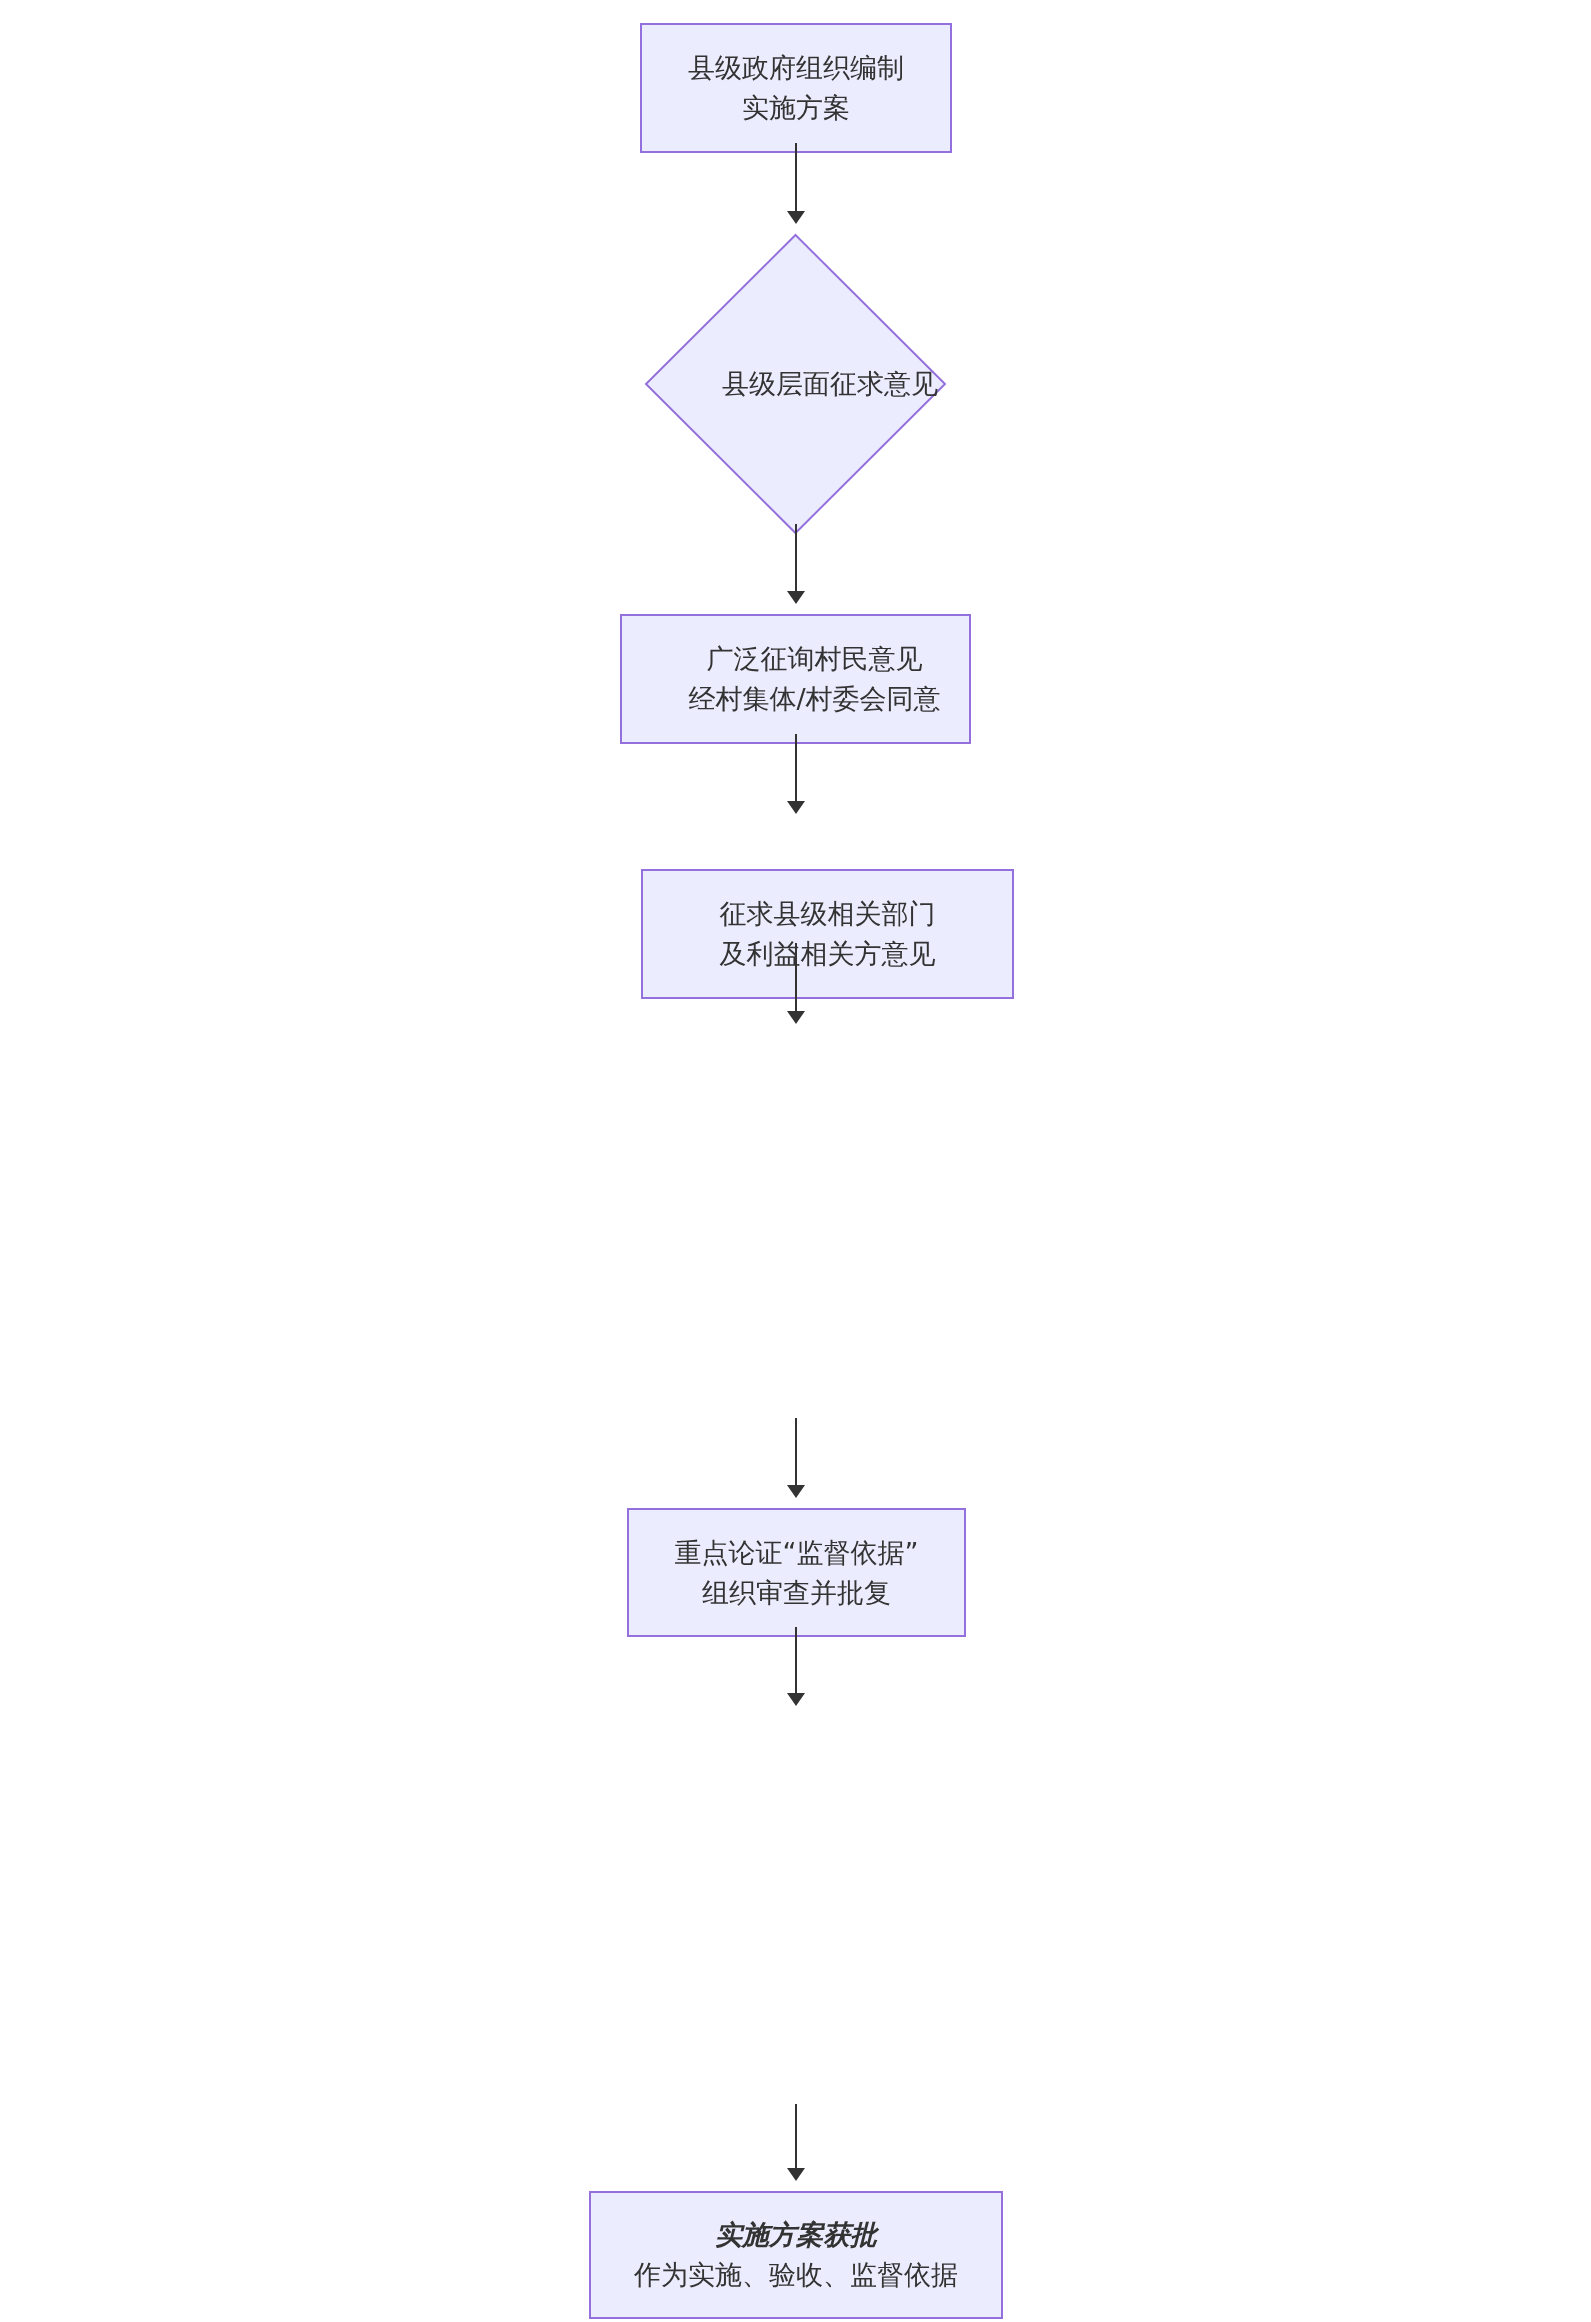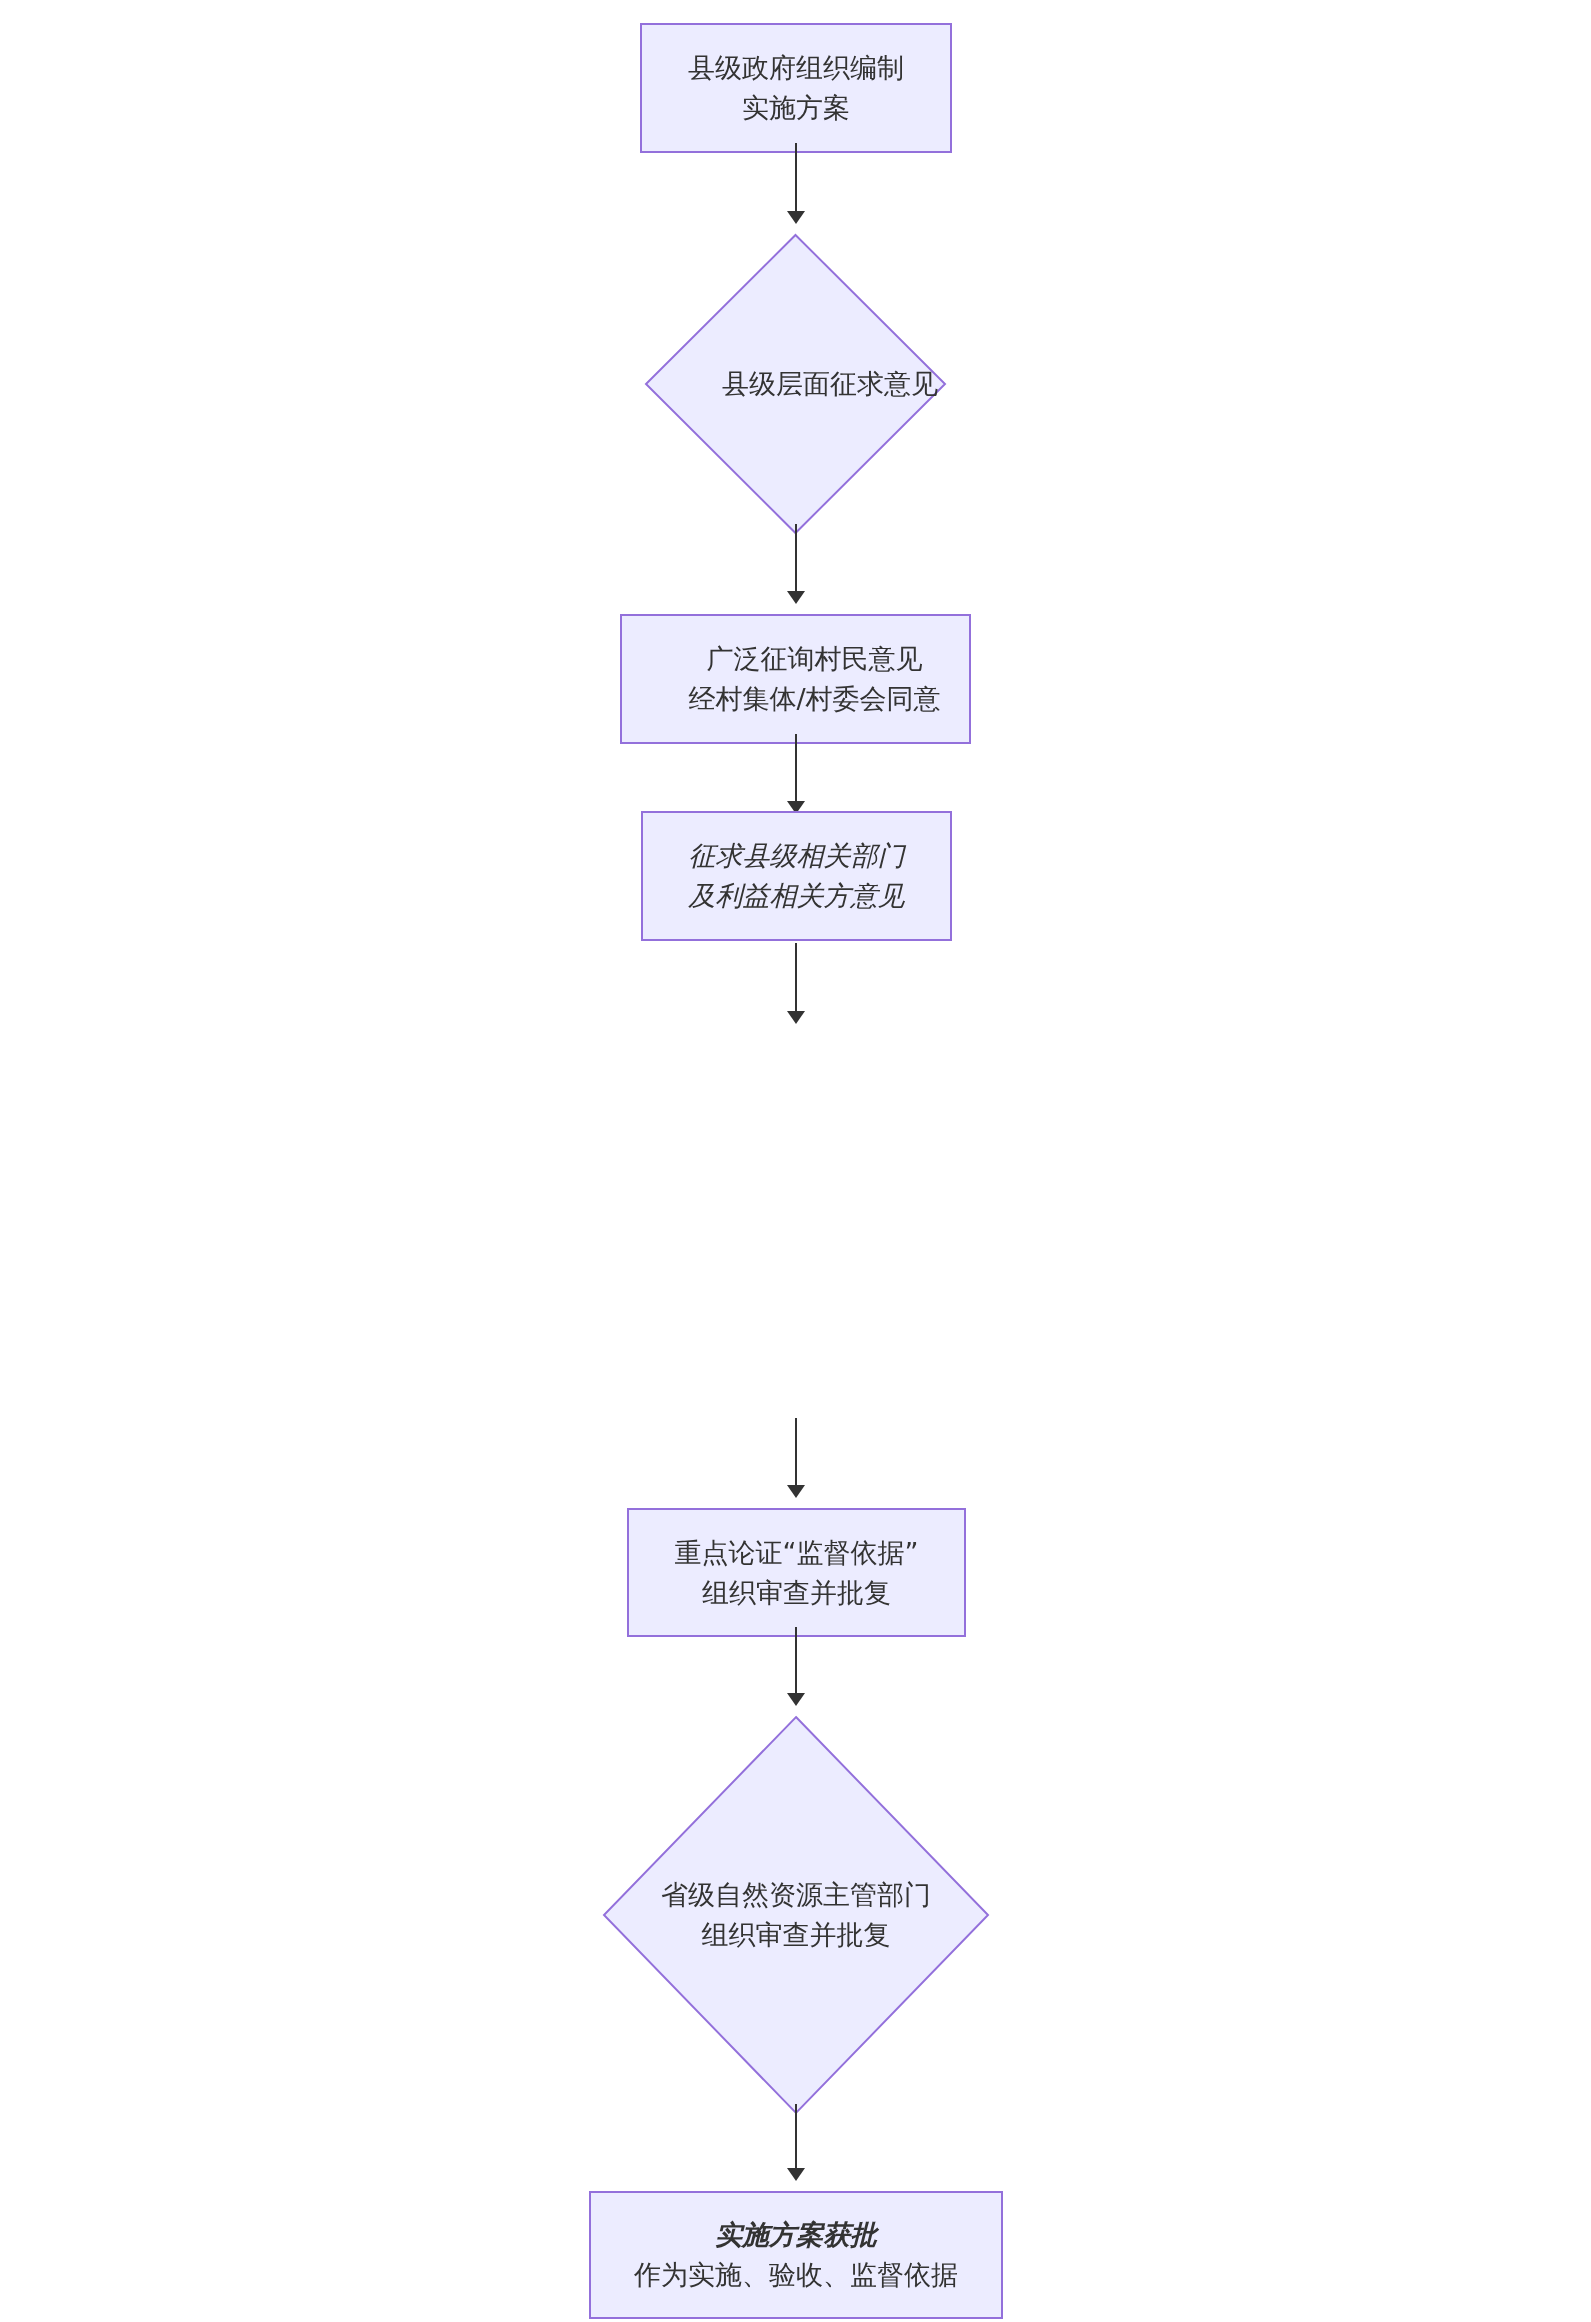--- a/index.html
+++ b/index.html
@@ -103,21 +103,21 @@
       <div>广泛征询村民意见</div>
       <div>经村集体/村委会同意</div>
     </div>
   </div>
 
   <div class="edge" style="top:734px; height:80px;">
     <div class="edge-line"></div>
     <div class="edge-head"></div>
   </div>
 
-  <div class="node node--rect" style="left:641px; top:801px; width:311px; height:130px;font-style:italic;">
+  <div class="node node--rect" style="left:641px; top:859px; width:373px; height:130px;">
     <div class="node-label">
       <div>征求县级相关部门</div>
       <div>及利益相关方意见</div>
     </div>
   </div>
 
   <div class="edge" style="top:943px; height:81px;">
     <div class="edge-line"></div>
     <div class="edge-head"></div>
   </div>
@@ -133,29 +133,20 @@
       <div>重点论证“监督依据”</div>
       <div>组织审查并批复</div>
     </div>
   </div>
 
   <div class="edge" style="top:1627px; height:79px;">
     <div class="edge-line"></div>
     <div class="edge-head"></div>
   </div>
 
-  <div class="node node--diamond" style="left:603px; top:1706px; width:386px; height:398px;">
-    <svg class="diamond-svg" width="386" height="398" viewBox="0 0 390 402">
-      <polygon points="195,1 389,201 195,401 1,201"></polygon>
-    </svg>
-    <div class="node-label">
-      <div>省级自然资源主管部门</div>
-      <div>组织审查并批复</div>
-    </div>
-  </div>
 
   <div class="edge" style="top:2104px; height:77px;">
     <div class="edge-line"></div>
     <div class="edge-head"></div>
   </div>
 
   <div class="node node--rect" style="left:589px; top:2181px; width:414px; height:128px;">
     <div class="node-label">
       <div class="node-title-em">实施方案获批</div>
       <div>作为实施、验收、监督依据</div>

